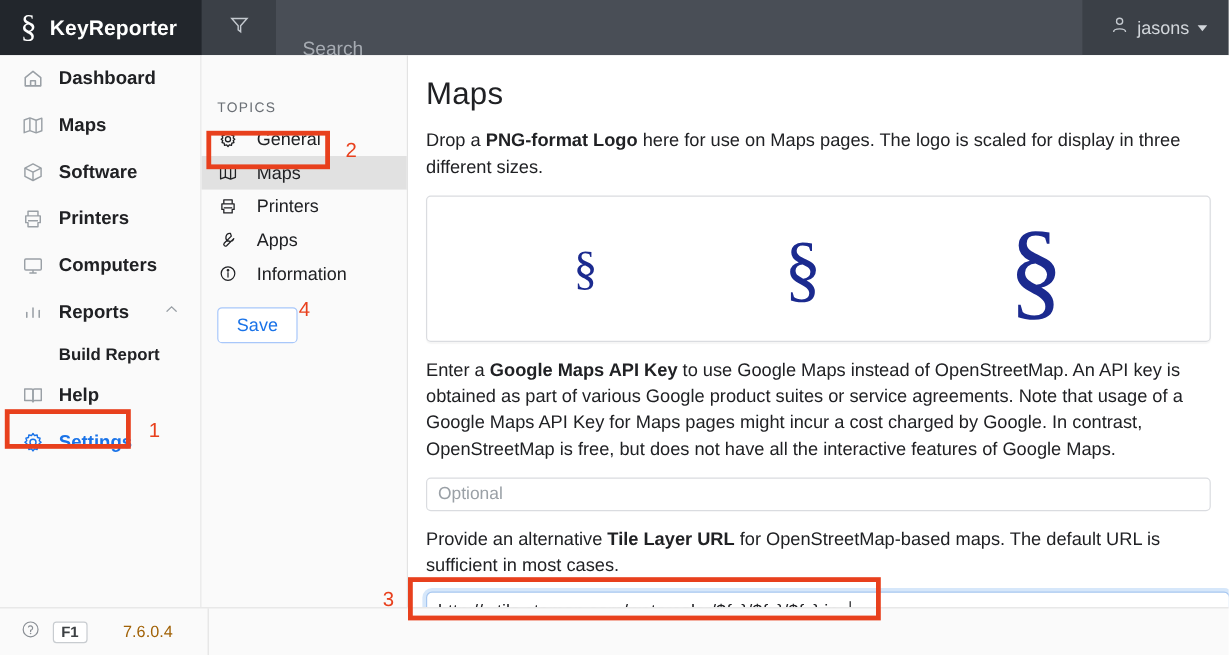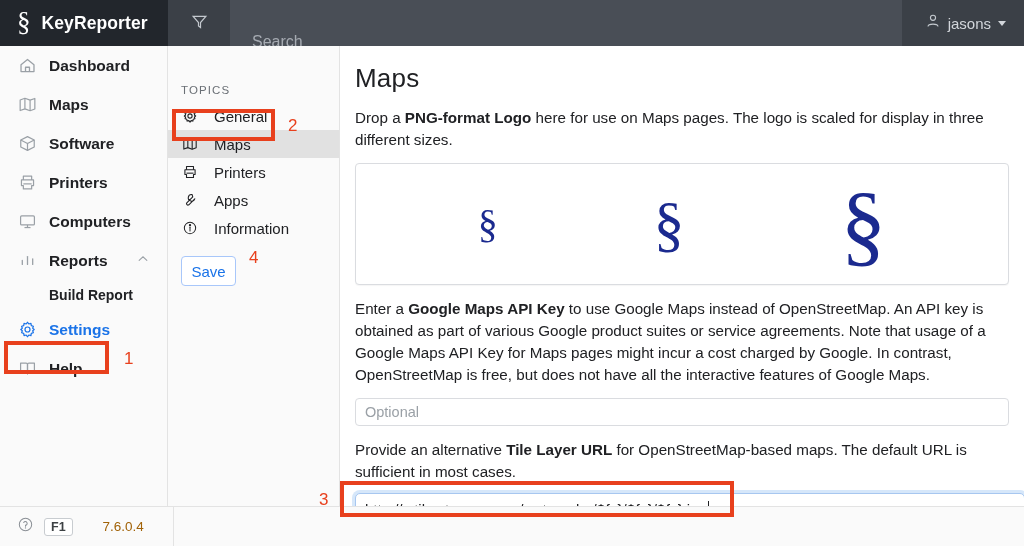--- a/index.html
+++ b/index.html
@@ -30,21 +30,21 @@
   .nav-item.active { color:#1a73e8; }
   .nav-sub { height:30px; display:flex; align-items:center; padding-left:49px; color:#202124; font-size:14px; font-weight:bold; }
   .nav-chev { margin-left:auto; margin-right:17px; }
 
   
   .topics { position:absolute; left:168px; top:46px; width:172px; height:460px; background:#fafafa; border-right:1px solid #e3e3e3; }
   .topics-label { padding:14px 0 6px 13px; color:#6a6f75; font-size:11.5px; letter-spacing:1.1px; font-weight:normal;margin-top:24px; }
   .topic-item { height:28px; display:flex; align-items:center; padding-left:13px; gap:16px; color:#202124; font-size:15px; }
   .topic-item.selected { background:#e1e1e1; }
   .topic-item .ico { width:17px; height:17px; display:flex; align-items:center; justify-content:center; flex:0 0 17px; }
-  .save-btn { margin:14px 0 0 13px; width:55px; height:30px; border:1px solid #a8c7fa; border-radius:4px; background:#ffffff; color:#1a73e8; font-size:15px; font-family:"Liberation Sans", sans-serif; display:flex; align-items:center; justify-content:center; cursor:pointer; }
+  .save-btn { margin:14px 0 0 13px; width:67px; height:30px; border:1px solid #a8c7fa; border-radius:4px; background:#ffffff; color:#1a73e8; font-size:15px; font-family:"Liberation Sans", sans-serif; display:flex; align-items:center; justify-content:center; cursor:pointer; }
 
   
   .main { position:absolute; left:340px; top:46px; width:684px; height:460px; background:#ffffff; padding:17px 15px 0 15px; overflow:hidden; }
   .page-title { font-size:26px; font-weight:normal; color:#202124; letter-spacing:.2px; }
   .para { font-size:15.2px; line-height:1.45; color:#202124; margin-top:13px; }
   .para b { font-weight:bold; }
   .logo-preview { margin-top:12px; height:122px; border:1px solid #dadce0; border-radius:4px; background:#fff; display:flex; align-items:center; justify-content:space-around; padding:0 44px; box-shadow:0 1px 1px rgba(0,0,0,.04); }
   .logo-glyph { font-family:"Liberation Serif", serif; color:#1b2a8f; line-height:1; }
   .logo-s { font-size:40px; }
   .logo-m { font-size:62px; }
@@ -166,38 +166,38 @@
         <svg width="14" height="14" viewBox="0 0 20 20" fill="none" stroke="#9aa0a6" stroke-width="1.5" stroke-linecap="round">
           <path d="M4.5 12 L10 6.8 L15.5 12"></path>
         </svg>
       </span>
     </div>
 
     <div class="nav-sub">
       <span>Build Report</span>
     </div>
 
+    <div class="nav-item">
+      <span class="ico">
+        <svg width="19" height="19" viewBox="0 0 22 22" fill="none" stroke="#9aa0a6" stroke-width="1.4" stroke-linejoin="round">
+          <path d="M3 4.8 L9.4 4.8 C10.3 4.8 11 5.5 11 6.4 L11 17.2 C11 16.5 10.3 16 9.4 16 L3 16 Z"></path>
+          <path d="M19 4.8 L12.6 4.8 C11.7 4.8 11 5.5 11 6.4 L11 17.2 C11 16.5 11.7 16 12.6 16 L19 16 Z"></path>
+        </svg>
+      </span>
+      <span>Help</span>
+    </div>
+
     <div class="nav-item active">
       <span class="ico">
         <svg width="19" height="19" viewBox="0 0 22 22" fill="none" stroke="#1a73e8" stroke-width="1.4" stroke-linejoin="round">
           <circle cx="11" cy="11" r="2.9"></circle>
           <path d="M11 2.6 L12.5 4.6 L15 4 L15.4 6.5 L17.8 7.2 L17 9.6 L18.8 11 L17 12.4 L17.8 14.8 L15.4 15.5 L15 18 L12.5 17.4 L11 19.4 L9.5 17.4 L7 18 L6.6 15.5 L4.2 14.8 L5 12.4 L3.2 11 L5 9.6 L4.2 7.2 L6.6 6.5 L7 4 L9.5 4.6 Z"></path>
         </svg>
       </span>
       <span>Settings</span>
-    </div>
-
-    <div class="nav-item">
-      <span class="ico">
-        <svg width="19" height="19" viewBox="0 0 22 22" fill="none" stroke="#9aa0a6" stroke-width="1.4" stroke-linejoin="round">
-          <path d="M3 4.8 L9.4 4.8 C10.3 4.8 11 5.5 11 6.4 L11 17.2 C11 16.5 10.3 16 9.4 16 L3 16 Z"></path>
-          <path d="M19 4.8 L12.6 4.8 C11.7 4.8 11 5.5 11 6.4 L11 17.2 C11 16.5 11.7 16 12.6 16 L19 16 Z"></path>
-        </svg>
-      </span>
-      <span>Help</span>
     </div>
   </div>
 
   <div class="topics">
     <div class="topics-label">TOPICS</div>
 
     <div class="topic-item">
       <span class="ico">
         <svg width="16" height="16" viewBox="0 0 22 22" fill="none" stroke="#202124" stroke-width="1.5" stroke-linejoin="round">
           <circle cx="11" cy="11" r="2.9"></circle>

